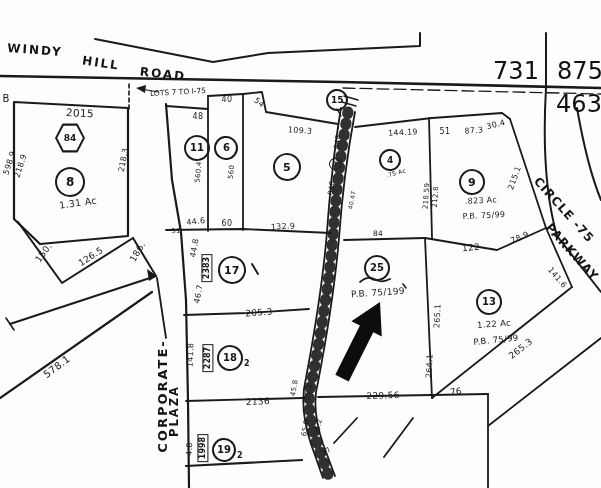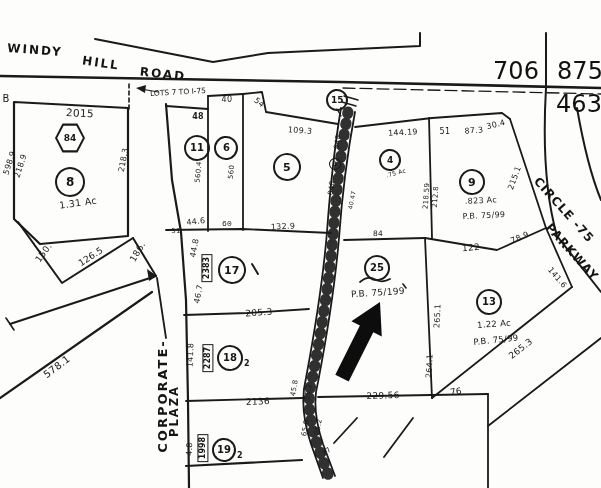--- a/index.html
+++ b/index.html
@@ -118,49 +118,49 @@
   <div class="road-word" style="left:35px;top:50px;--r:4deg;font-size:12px">WINDY</div>
   <div class="road-word" style="left:101px;top:63px;--r:8deg;font-size:12px">HILL</div>
   <div class="road-word" style="left:163px;top:74px;--r:6deg;font-size:12px">ROAD</div>
 
   <div class="road-word" style="left:162px;top:396px;--r:-90deg;font-size:13px">CORPORATE-</div>
   <div class="road-word" style="left:175px;top:411px;--r:-90deg;font-size:11.5px">PLAZA</div>
 
   <div class="road-word" style="left:564px;top:210px;--r:48deg;font-size:12px;letter-spacing:1px">CIRCLE -75</div>
   <div class="road-word" style="left:572px;top:252px;--r:48deg;font-size:12px;letter-spacing:1px">PARKWAY</div>
 
-  <div class="sheet" style="left:516px;top:71px">706</div>
+  <div class="sheet" style="left:516px;top:71px">731</div>
   <div class="sheet" style="left:580px;top:71px">875</div>
   <div class="sheet" style="left:579px;top:104px">463</div>
 
   <div class="note" style="left:178px;top:92px">LOTS 7 TO I-75</div>
 <div class="dim" style="left: 80px; top: 113px; --r: 3deg; --fs: 10.5px;">2015</div>
     <div class="dim" style="left: 6px; top: 99px; --r: 0deg; --fs: 10px;">B</div>
     <div class="dim" style="left: 10px; top: 163px; --r: -72deg; --fs: 8px;">598.9</div>
     <div class="dim" style="left: 21px; top: 166px; --r: -72deg; --fs: 8px;">218.9</div>
     <div class="dim" style="left: 124px; top: 160px; --r: -80deg; --fs: 8px;">218.3</div>
     <div class="dim" style="left: 78px; top: 203px; --r: -8deg; --fs: 9.5px;">1.31 Ac</div>
-    <div class="dim" style="left: 198px; top: 117px; font-weight: bold; --r: 0deg; --fs: 8px;">48</div>
+    <div class="dim" style="left: 198px; top: 117px; --r: 0deg; --fs: 8px;">48</div>
     <div class="dim" style="left: 227px; top: 100px; --r: 0deg; --fs: 8px;">40</div>
     <div class="dim" style="left: 259px; top: 103px; --r: 38deg; --fs: 8px;">54</div>
     <div class="dim" style="left: 300px; top: 131px; --r: 4deg; --fs: 8px;">109.3</div>
     <div class="dim" style="left: 403px; top: 133px; --r: -3deg; --fs: 8px;">144.19</div>
     <div class="dim" style="left: 445px; top: 132px; --r: 0deg; --fs: 8px;">51</div>
     <div class="dim" style="left: 474px; top: 131px; --r: -5deg; --fs: 8px;">87.3</div>
     <div class="dim" style="left: 496px; top: 125px; --r: -14deg; --fs: 8px;">30.4</div>
     <div class="dim" style="left: 396px; top: 173px; --r: -15deg; --fs: 6px;">.75 Ac</div>
     <div class="dim" style="left: 481px; top: 201px; --r: -3deg; --fs: 8px;">.823 Ac</div>
     <div class="dim" style="left: 484px; top: 216px; --r: -3deg; --fs: 8px;">P.B. 75/99</div>
     <div class="dim" style="left: 515px; top: 178px; --r: -70deg; --fs: 8px;">215.1</div>
     <div class="dim" style="left: 427px; top: 196px; --r: -86deg; --fs: 7px;">218.59</div>
     <div class="dim" style="left: 436px; top: 197px; --r: -86deg; --fs: 7px;">212.8</div>
     <div class="dim" style="left: 199px; top: 172px; --r: -85deg; --fs: 7px;">560.4</div>
     <div class="dim" style="left: 232px; top: 172px; --r: -85deg; --fs: 7px;">560</div>
     <div class="dim" style="left: 196px; top: 222px; --r: -6deg; --fs: 8px;">44.6</div>
-    <div class="dim" style="left: 227px; top: 224px; font-family: Liberation Mono, monospace; --r: 0deg; --fs: 8px;">60</div>
+    <div class="dim" style="left: 227px; top: 224px; --r: 0deg; --fs: 8px;">60</div>
     <div class="dim" style="left: 283px; top: 227px; --r: -3deg; --fs: 8px;">132.9</div>
     <div class="dim" style="left: 378px; top: 234px; --r: 0deg; --fs: 7.5px;">84</div>
     <div class="dim" style="left: 471px; top: 248px; --r: -5deg; --fs: 9px;">122</div>
     <div class="dim" style="left: 520px; top: 238px; --r: -22deg; --fs: 8px;">78.9</div>
     <div class="dim" style="left: 176px; top: 231px; --r: 0deg; --fs: 7px;">51</div>
     <div class="dim" style="left: 44px; top: 253px; --r: -54deg; --fs: 9px;">150.</div>
     <div class="dim" style="left: 91px; top: 257px; --r: -33deg; --fs: 9px;">126.5</div>
     <div class="dim" style="left: 138px; top: 252px; --r: -60deg; --fs: 9px;">186.</div>
     <div class="dim" style="left: 57px; top: 367px; --r: -37deg; --fs: 10px;">578.1</div>
     <div class="dim" style="left: 195px; top: 248px; --r: -80deg; --fs: 8px;">44.8</div>

